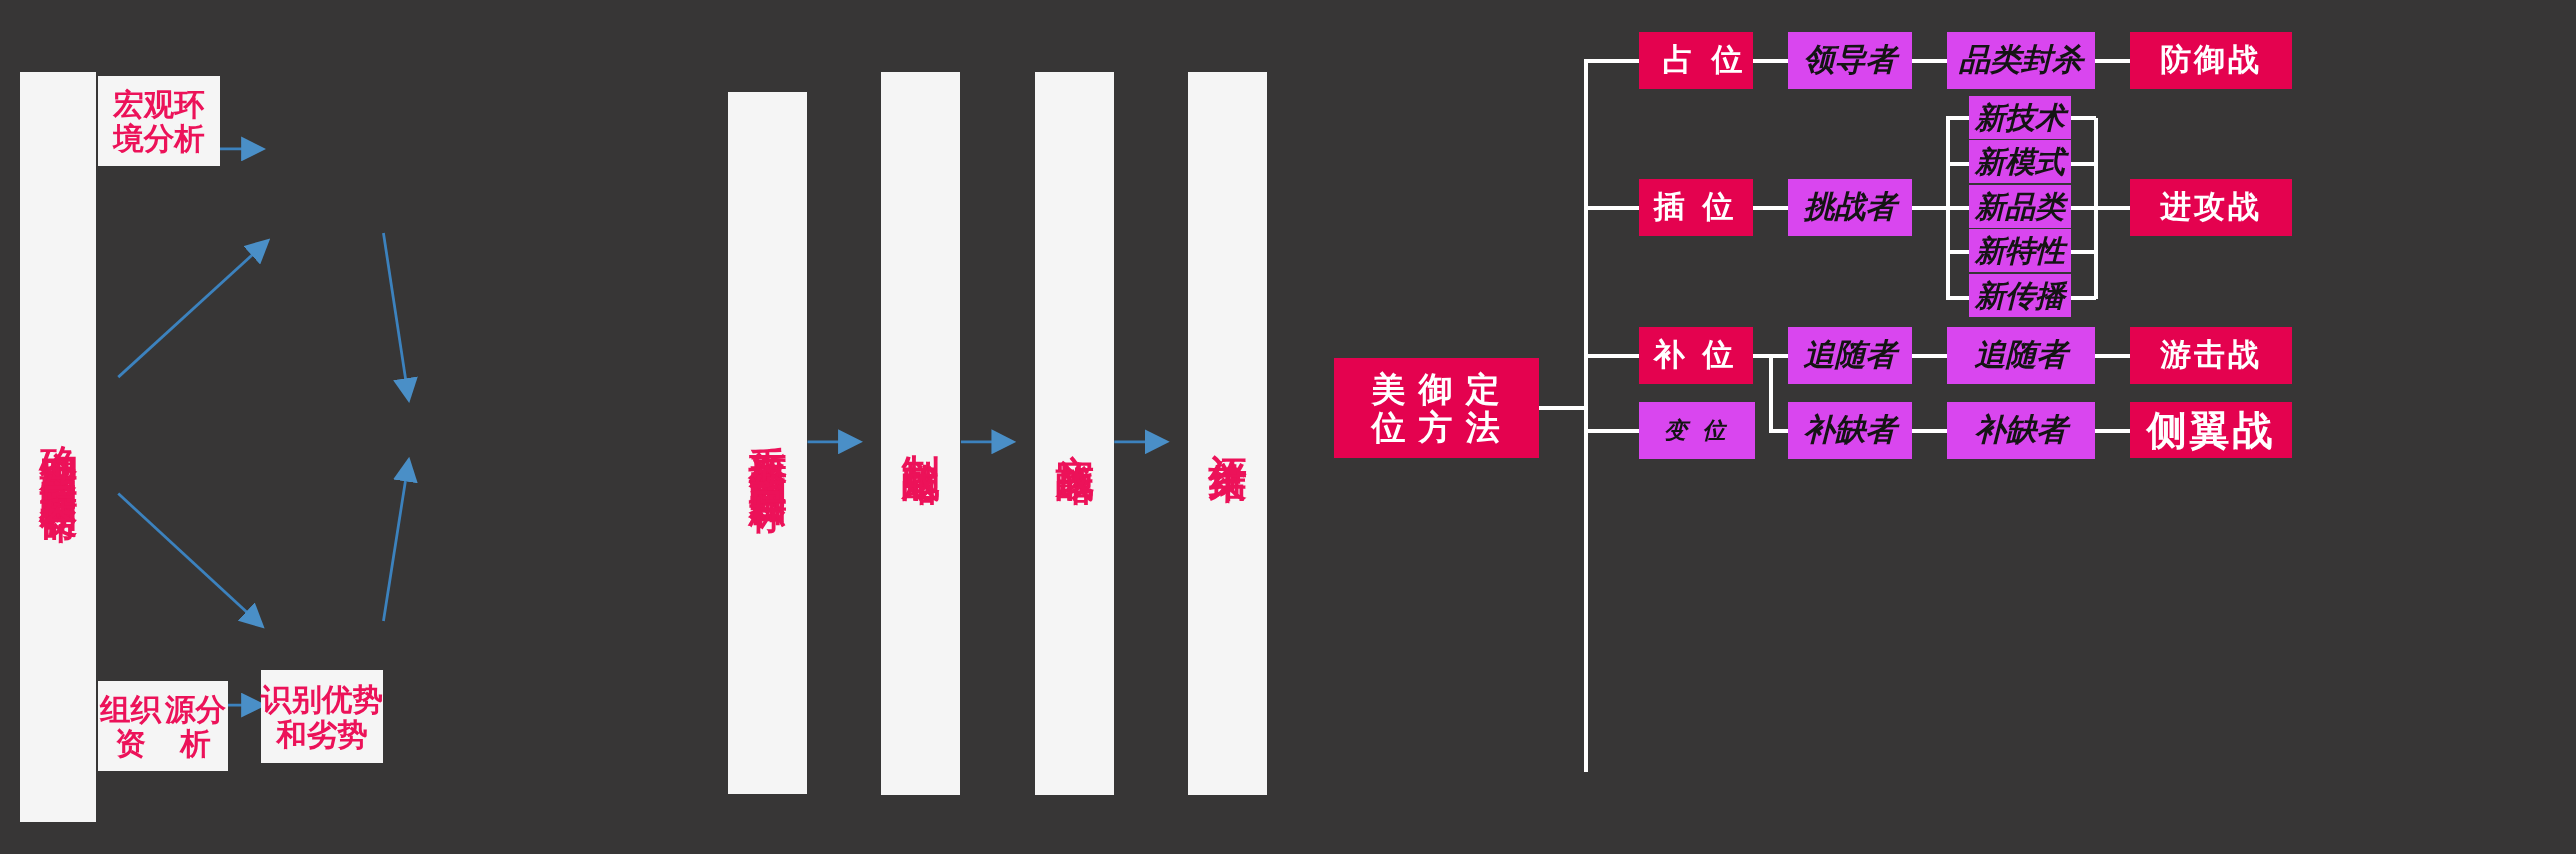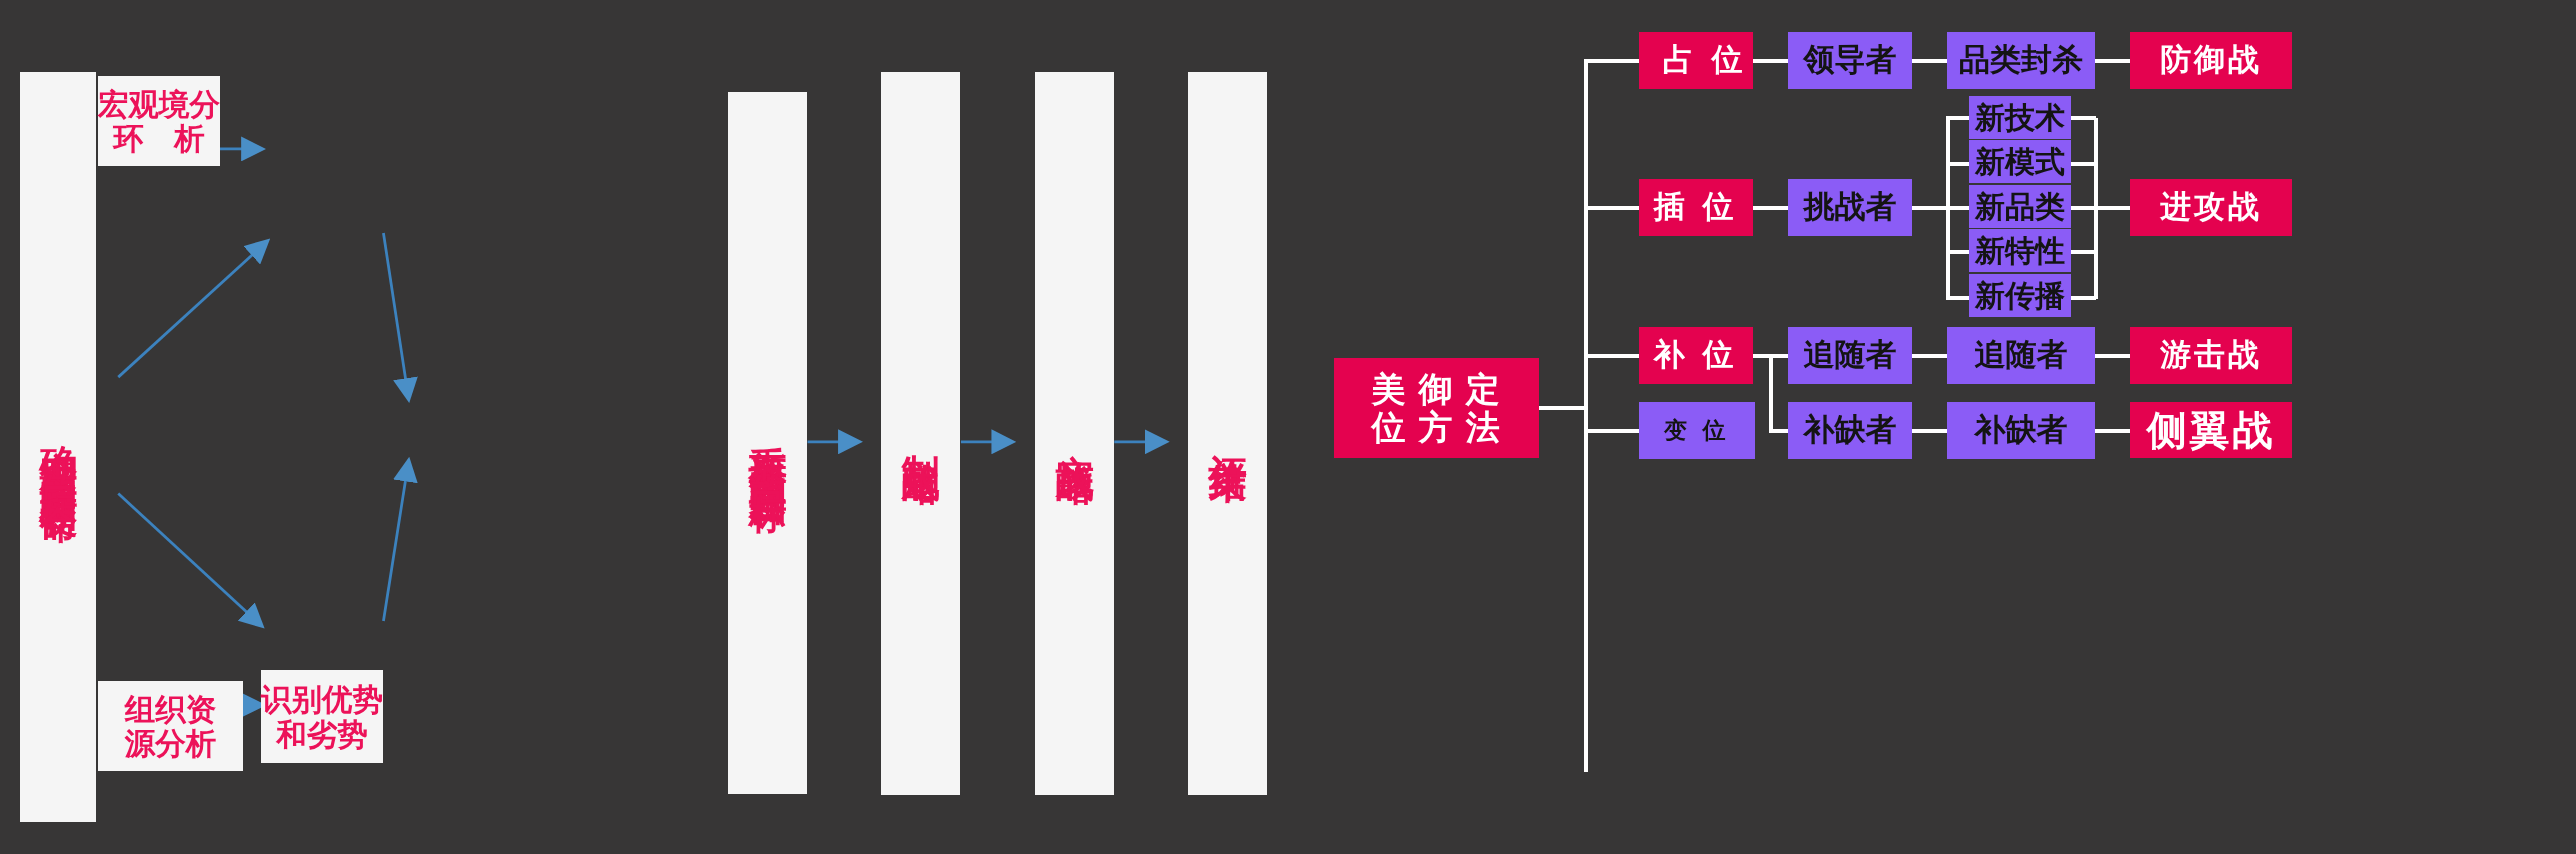--- a/index.html
+++ b/index.html
@@ -33,23 +33,24 @@
     letter-spacing:4.6px;
   }
   
   .pbox{
     background:#E4024F;
     color:#FFFFFF;
     font-weight:bold;
   }
   
   .nbox{
-    background:#8b5cf6;
+    background:#d946ef;
     color:#141414;
     font-weight:bold;
+    font-style:italic;
   }
 
   
   .hline{position:absolute;background:#FFFFFF;height:3.7px;}
   .vline{position:absolute;background:#FFFFFF;width:3.7px;}
 
   svg.arrows{position:absolute;left:0;top:0;width:2576px;height:855px;pointer-events:none;}
 </style>
 </head>
 <body>
@@ -77,27 +78,27 @@
 
     <line x1="874" y1="478" x2="928" y2="478" stroke="#3C82BE" stroke-width="3" marker-end="url(#ah)"></line>
 
     <line x1="1040" y1="478" x2="1094" y2="478" stroke="#3C82BE" stroke-width="3" marker-end="url(#ah)"></line>
 
     <line x1="1206" y1="478" x2="1260" y2="478" stroke="#3C82BE" stroke-width="3" marker-end="url(#ah)"></line>
   </svg>
 
   <div class="box wbox vert" style="left:20.3px;top:72px;width:76px;height:750px;font-size:38px;">确定企业当前的宗旨目标和使命</div>
 
-  <div class="box wbox" style="left:98px;top:76px;width:122px;height:90px;font-size:30.5px;flex-direction:row;">
+  <div class="box wbox" style="left:98px;top:76px;width:122px;height:90px;font-size:30.5px;flex-direction:column;">
     <span>宏观环</span>
     <span>境分析</span>
   </div>
 
 
-  <div class="box wbox" style="left:98px;top:681px;width:145px;height:90px;font-size:30.5px;flex-direction:column;">
+  <div class="box wbox" style="left:98px;top:681px;width:130px;height:90px;font-size:30.5px;flex-direction:row;">
     <span>组织资</span>
     <span>源分析</span>
   </div>
 
   <div class="box wbox" style="left:261px;top:662px;width:122px;height:93px;font-size:30.5px;flex-direction:column;margin-top:8px;">
     <span>识别优势</span>
     <span>和劣势</span>
   </div>
 
   <div class="box wbox vert" style="left:728px;top:92px;width:79px;height:702px;font-size:38px;">重新评价企业的宗旨和目标</div>

